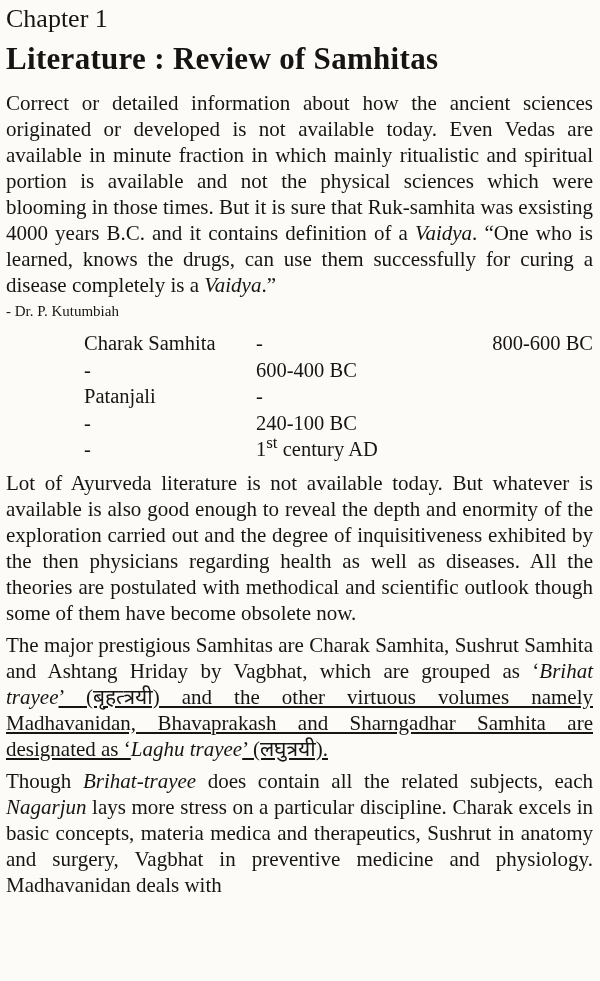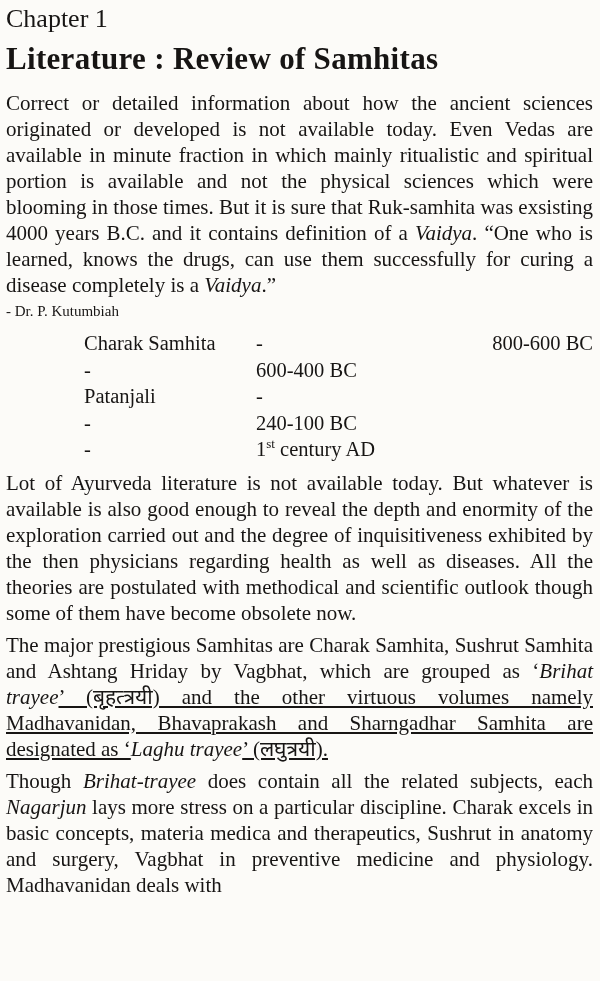--- a/index.html
+++ b/index.html
@@ -48,21 +48,21 @@
   .prow {
     display: grid;
     grid-template-columns: 172px 46px 1fr;
     font-family: Liberation Serif, serif;
   }
   .pname { white-space: nowrap; }
   .pdash { text-align: left; }
   .pval { white-space: nowrap; text-align: right; }
   i.term { font-style: italic; }
   sup.ord {
-    font-size: 13px;
+    font-size: 17px;
     vertical-align: super;
     line-height: 0;
   }
   .dev { font-family: "Liberation Serif", serif; text-decoration: underline; }
 </style>
 </head>
 <body>
 
 <div class="page" style="--page-bg: #fcfbf8; --ink: #171514;">
 

